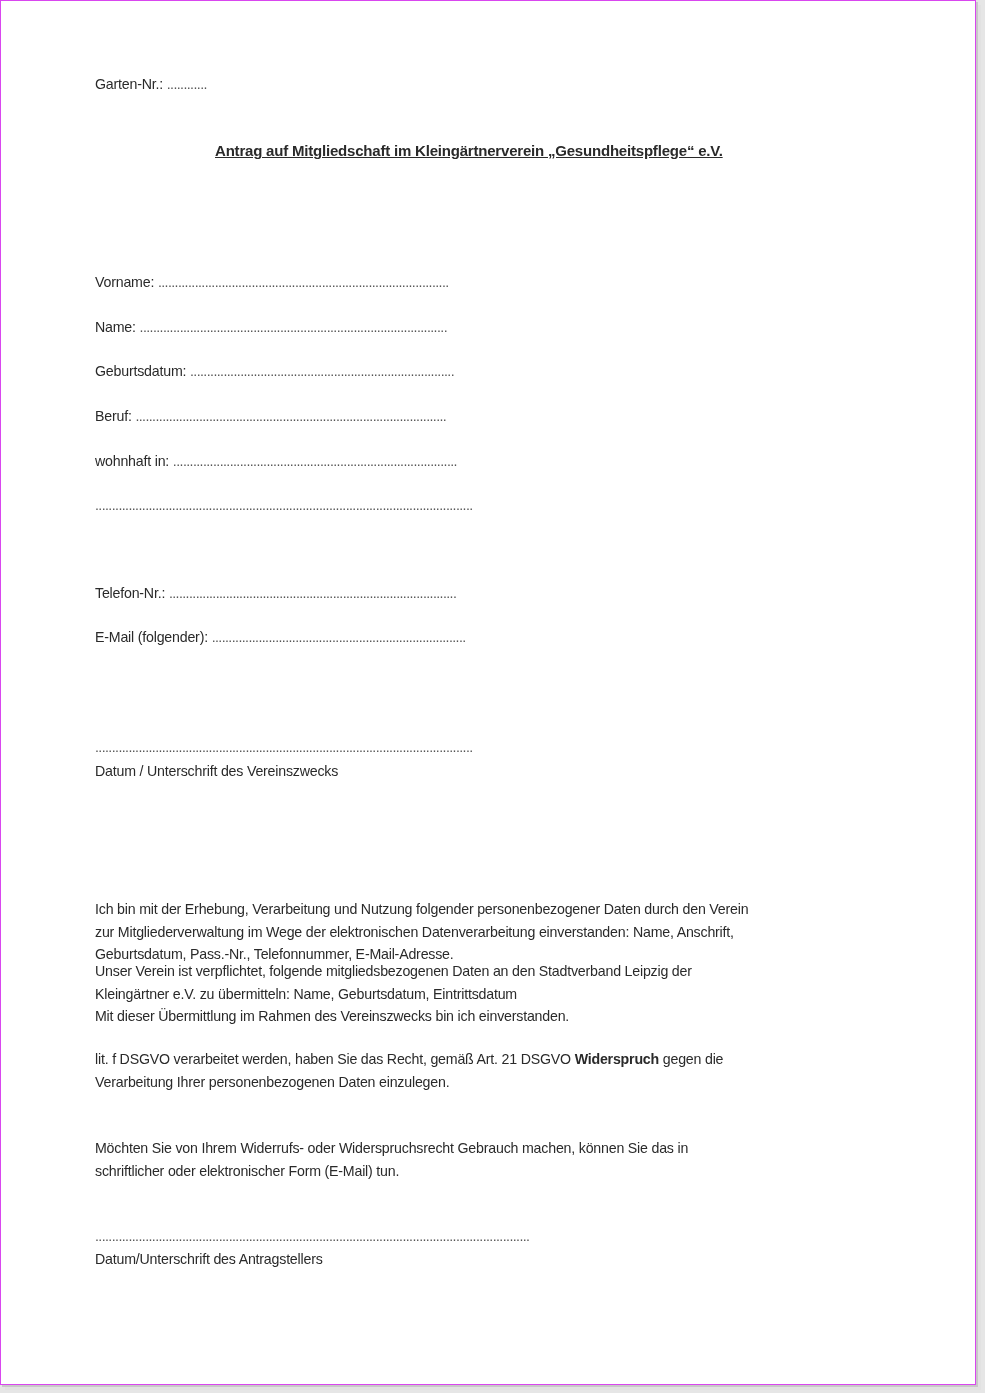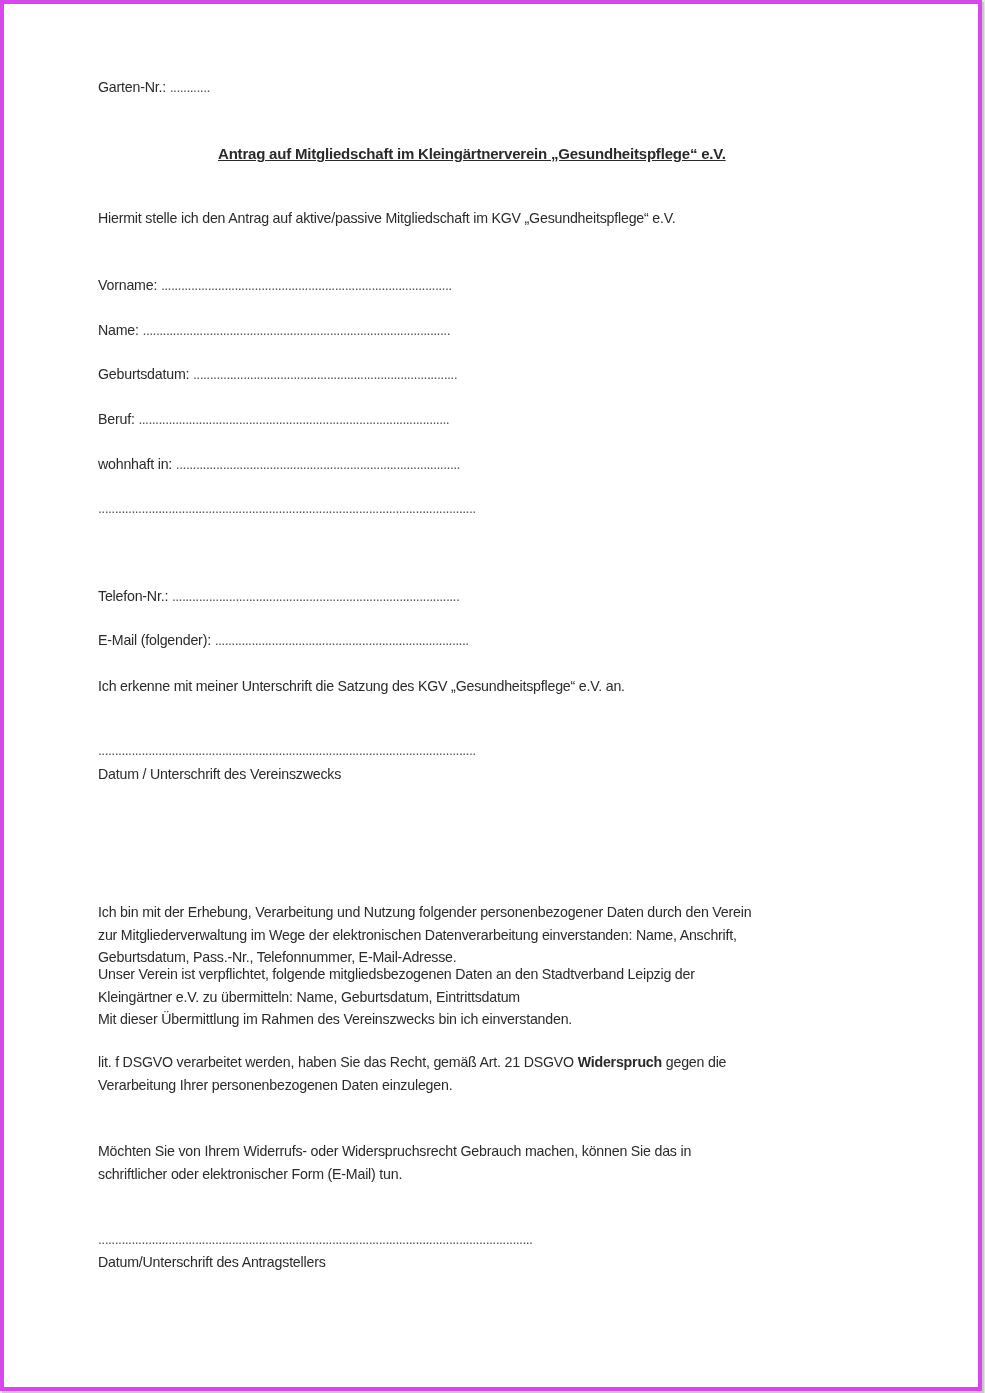--- a/index.html
+++ b/index.html
@@ -2,42 +2,41 @@
 <html><head>
 <meta charset="utf-8">
 <style>
   html, body { margin: 0; padding: 0; }
   body {
     width: 985px; height: 1393px; background: #e6e6e6; position: relative;
     font-family: "Liberation Sans", sans-serif; color: #2a2a2a; overflow: hidden;
   }
   .page {
     position: absolute; left: 0; top: 0; width: 974px; height: 1383px;
-    background: #ffffff; border: 4px solid #d946ef;
+    background: #ffffff; border: 1px solid #d946ef;
     box-shadow: 2px 2px 0 #c8c8c8, 5px 5px 0 #e2e2e2;
   }
   .t { position: absolute; left: 94px; font-size: 14.2px; white-space: nowrap; letter-spacing: -0.2px; }
   .title { left: 214px; top: 141px; font-weight: bold; text-decoration: underline; font-size: 15px; }
   .dots { color: #555; letter-spacing: -0.6px; }
   .para { position: absolute; left: 94px; width: 810px; font-size: 14.2px; line-height: 22.5px; letter-spacing: -0.2px; }
   .para b { font-weight: bold; text-align: center; }
 </style>
 </head>
 <body>
 
 <div class="page">
 
   <div class="t" style="top:75px">
     <span>Garten-Nr.:</span>
     <span class="dots">............</span>
   </div>
 
   <div class="t title">Antrag auf Mitgliedschaft im Kleingärtnerverein „Gesundheitspflege“ e.V.</div>
 
-  <div class="t" style="top:206px">Hiermit stelle ich den Antrag auf aktive/passive Mitgliedschaft im KGV „Gesundheitspflege“ e.V.</div>
 
   <div class="t" style="top:273px">
     <span>Vorname:</span>
     <span class="dots">.......................................................................................</span>
   </div>
   <div class="t" style="top:318px">
     <span>Name:</span>
     <span class="dots">............................................................................................</span>
   </div>
   <div class="t" style="top:362px">
@@ -57,21 +56,20 @@
   </div>
   <div class="t" style="top:584px">
     <span>Telefon-Nr.:</span>
     <span class="dots">......................................................................................</span>
   </div>
   <div class="t" style="top:628px">
     <span>E-Mail (folgender):</span>
     <span class="dots">............................................................................</span>
   </div>
 
-  <div class="t" style="top:674px">Ich erkenne mit meiner Unterschrift die Satzung  des KGV „Gesundheitspflege“ e.V. an.</div>
 
   <div class="t dots" style="top:738px">.................................................................................................................</div>
   <div class="t" style="top:762px">Datum / Unterschrift des Vereinszwecks</div>
 
   <div class="para" style="top:897px">
     <div>Ich bin mit der Erhebung, Verarbeitung und Nutzung folgender personenbezogener Daten durch den Verein</div>
     <div>zur Mitgliederverwaltung im Wege der elektronischen Datenverarbeitung einverstanden: Name, Anschrift,</div>
     <div>Geburtsdatum, Pass.-Nr., Telefonnummer, E-Mail-Adresse.</div>
   </div>
 

